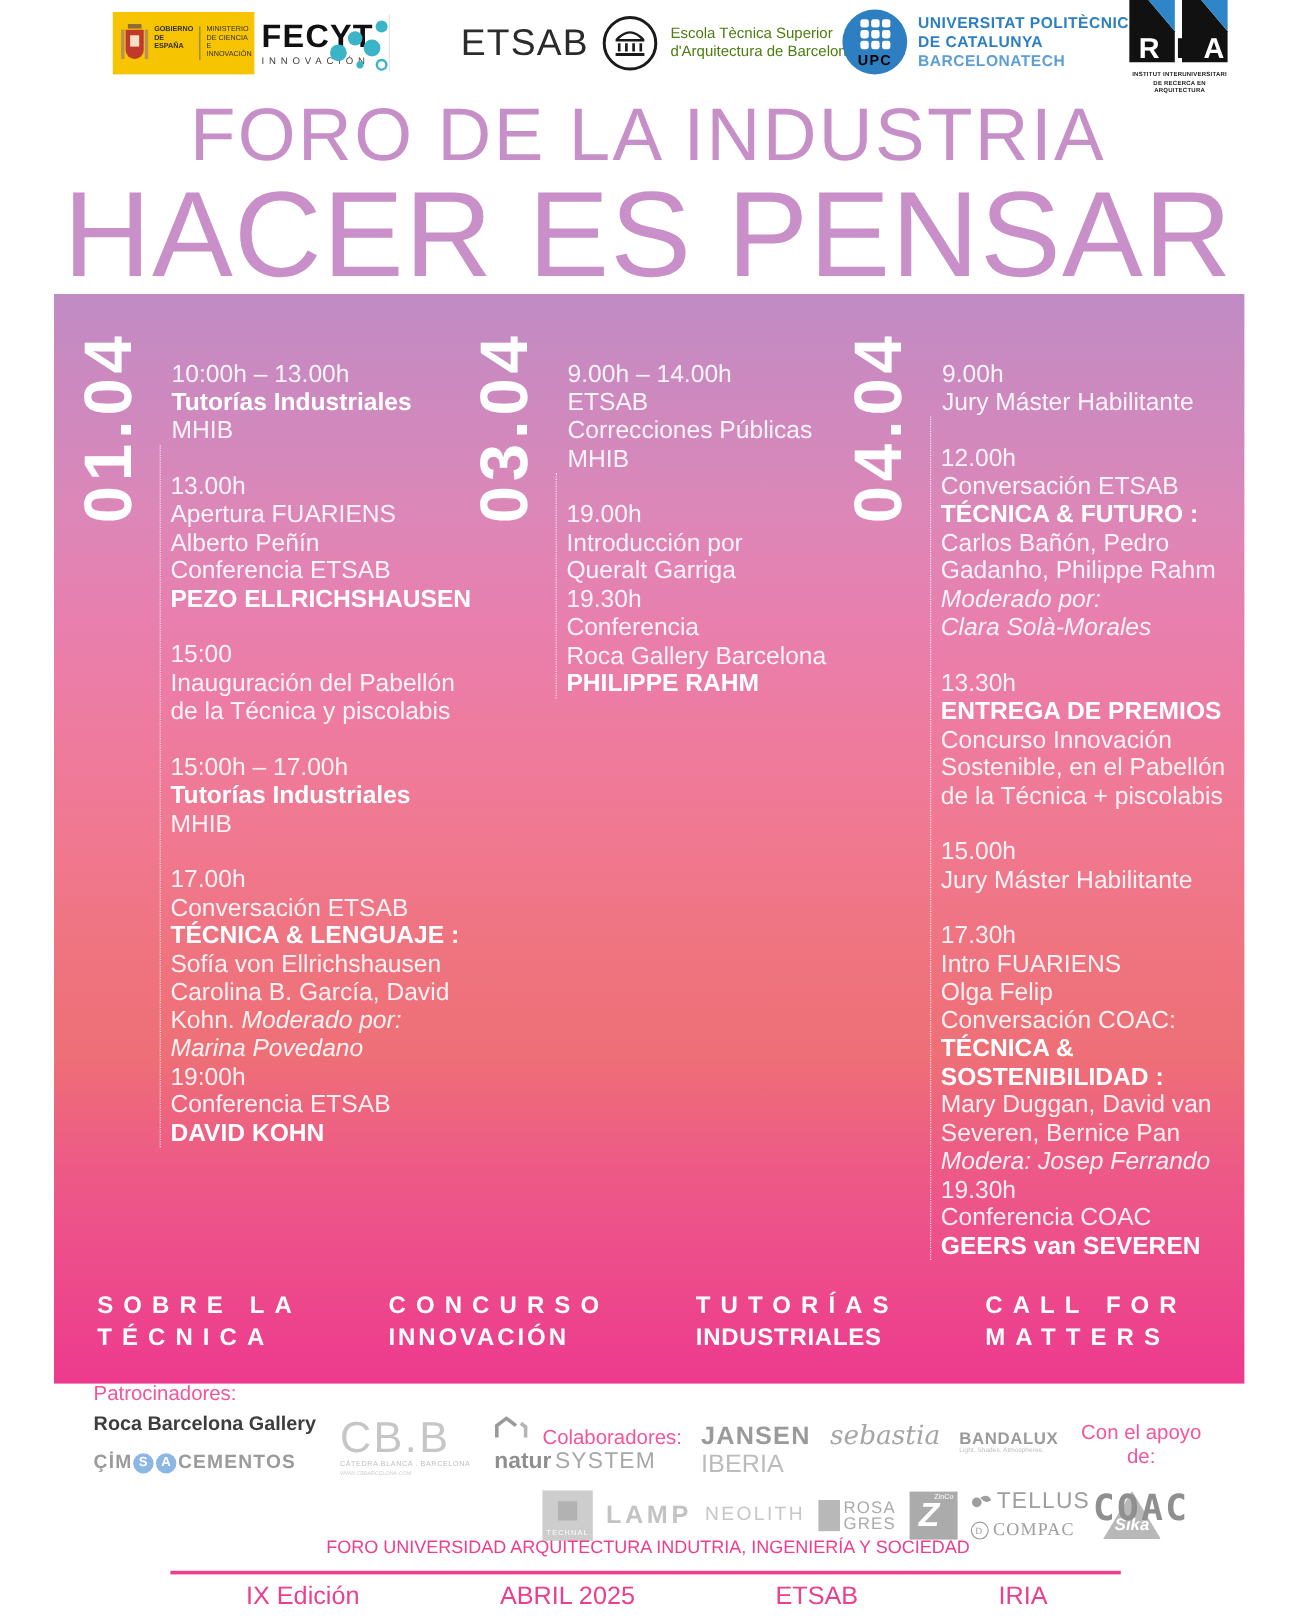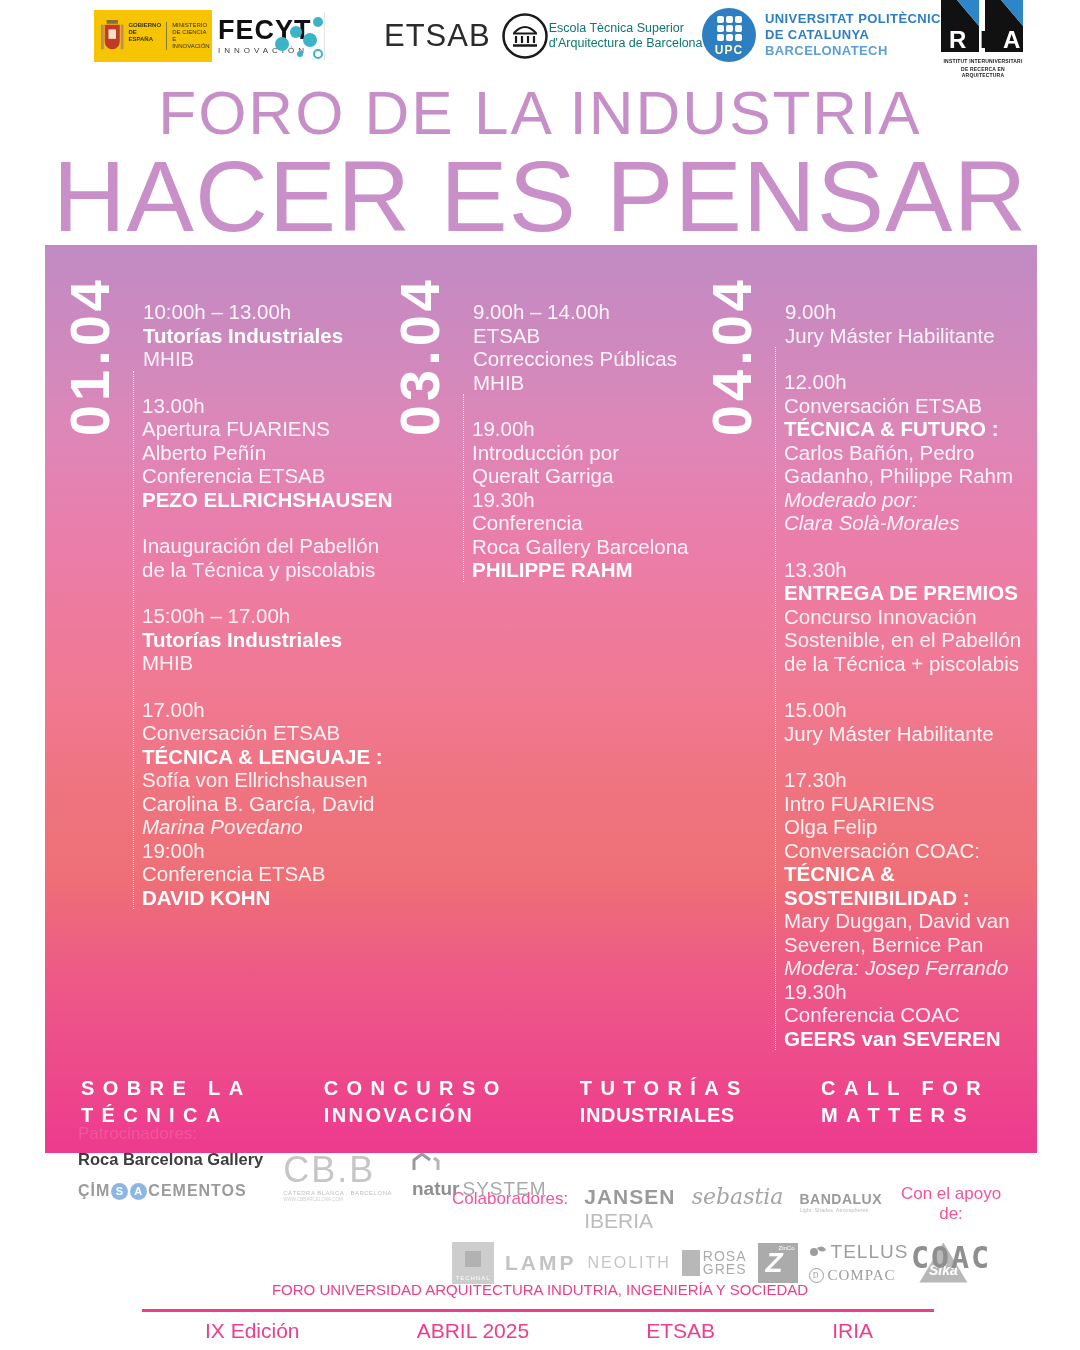--- a/index.html
+++ b/index.html
@@ -15,27 +15,27 @@
   .gob-col{display:flex;flex-direction:column;font-size:6px;font-weight:700;color:#33302a;line-height:7px;}
   .gob-col.min{margin-left:5px;padding-left:5px;border-left:1px solid #8a7d4a;font-weight:400;}
   .fecyt{position:absolute;left:202px;top:17px;}
   .fecyt-name{font-size:27px;font-weight:800;color:#101010;letter-spacing:1px;line-height:27px;}
   .fecyt-sub{font-size:8px;letter-spacing:4px;color:#3c3c3c;margin-top:2px;}
   .fecyt-dots{position:absolute;left:258px;top:10px;}
   .hdr-div{position:absolute;left:308px;top:12px;width:1px;height:48px;background:#e3e3e3;}
   .etsab{position:absolute;left:368px;top:12px;display:flex;align-items:center;}
   .etsab-name{font-size:31px;color:#2b2b2b;letter-spacing:1px;font-weight:500;}
   .etsab-icon{margin-left:10px;}
-  .etsab-text{margin-left:0;font-size:12.5px;color:#0f766e;line-height:15px;}
+  .etsab-text{margin-left:10px;font-size:12.5px;color:#4d7c0f;line-height:15px;}
   .upc{position:absolute;left:686px;top:8px;display:flex;align-items:center;}
   .upc-circle{width:54px;height:54px;border-radius:50%;background:#2e7fc1;display:flex;
               flex-direction:column;align-items:center;}
   .upc-grid{display:grid;grid-template-columns:repeat(3,7px);grid-gap:2px;margin-top:8px;}
   .upc-grid i{width:7px;height:7px;background:#fff;border-radius:2px;display:block;}
-  .upc-abbr{color:#fef9c3;font-weight:700;font-size:12px;margin-top:2px;letter-spacing:1px;}
+  .upc-abbr{color:#000000;font-weight:700;font-size:12px;margin-top:2px;letter-spacing:1px;}
   .upc-text{margin-left:9px;font-size:13px;font-weight:700;color:#2e7fc1;line-height:16px;letter-spacing:.4px;}
   .upc-text .lt{color:#5d9fd4;}
   .iria{position:absolute;left:925px;top:0;width:84px;text-align:center;}
   .iria-cap{font-size:5px;font-weight:700;color:#222;line-height:6px;margin-top:2px;letter-spacing:.2px;}
 
   
   .title1{position:absolute;top:82px;left:0;width:100%;text-align:center;
           font-size:62px;font-weight:300;color:#c78fc7;letter-spacing:2px;line-height:1;}
   .title2{position:absolute;top:146px;left:0;width:100%;text-align:center;
           font-size:101px;font-weight:300;color:#c98fc9;letter-spacing:1px;line-height:1;}
@@ -61,21 +61,21 @@
   
   .block-footer{position:absolute;left:0;right:12px;bottom:24px;display:flex;
                 justify-content:space-between;padding:0 36px;}
   .fs-item .l{font-size:20px;font-weight:700;color:#fff;line-height:27px;
               letter-spacing:.42em;white-space:nowrap;}
   .fs-item .l.ls-med{letter-spacing:.12em;}
   .fs-item .l.ls-tight{letter-spacing:.03em;}
 
   
   .f-label{color:#f3549c;font-size:17px;margin-bottom:6px;}
-  .f-left{position:absolute;left:78px;top:1124px;}
+  .f-left{position:absolute;left:78px;top:1152px;}
   .f-left-row{display:flex;align-items:flex-start;gap:20px;}
   .roca{font-weight:700;font-size:16.5px;color:#3d3d3d;}
   .cimsa{margin-top:13px;display:flex;align-items:center;font-weight:700;color:#9b9b9b;
          font-size:16px;letter-spacing:1px;}
   .badge{width:17px;height:17px;border-radius:50%;background:#8cb6e4;color:#fff;font-size:11px;
          display:flex;align-items:center;justify-content:center;margin:0 1px;flex-shrink:0;}
   .cbb{text-align:left;margin-top:2px;}
   .cbb-main{font-size:36px;color:#c6c6c6;letter-spacing:2px;line-height:36px;}
   .cbb-sub{font-size:6px;color:#bdbdbd;letter-spacing:.5px;margin-top:2px;}
   .cbb-url{font-size:4.5px;color:#cfcfcf;margin-top:1px;}
@@ -235,34 +235,36 @@
             </div>
             <div class="evt-rest">
               <div class="evt-block">
                 <div class="ln"><span class="seg n">13.00h</span></div>
                 <div class="ln"><span class="seg n">Apertura FUARIENS</span></div>
                 <div class="ln"><span class="seg n">Alberto Peñín</span></div>
                 <div class="ln"><span class="seg n">Conferencia ETSAB</span></div>
                 <div class="ln"><span class="seg b">PEZO ELLRICHSHAUSEN</span></div>
               </div>
               <div class="evt-block">
+                <div class="ln"><span class="seg n">15:00</span></div>
                 <div class="ln"><span class="seg n">Inauguración del Pabellón</span></div>
                 <div class="ln"><span class="seg n">de la Técnica y piscolabis</span></div>
               </div>
               <div class="evt-block">
                 <div class="ln"><span class="seg n">15:00h – 17.00h</span></div>
                 <div class="ln"><span class="seg b">Tutorías Industriales</span></div>
                 <div class="ln"><span class="seg n">MHIB</span></div>
               </div>
               <div class="evt-block">
                 <div class="ln"><span class="seg n">17.00h</span></div>
                 <div class="ln"><span class="seg n">Conversación ETSAB</span></div>
                 <div class="ln"><span class="seg b">TÉCNICA &amp; LENGUAJE :</span></div>
                 <div class="ln"><span class="seg n">Sofía von Ellrichshausen</span></div>
                 <div class="ln"><span class="seg n">Carolina B. García, David</span></div>
+                <div class="ln"><span class="seg n">Kohn. </span><span class="seg i">Moderado por:</span></div>
                 <div class="ln"><span class="seg i">Marina Povedano</span></div>
                 <div class="ln"><span class="seg n">19:00h</span></div>
                 <div class="ln"><span class="seg n">Conferencia ETSAB</span></div>
                 <div class="ln"><span class="seg b">DAVID KOHN</span></div>
               </div>
             </div>
           </div>
         </div>
         <div class="prog-col">
           <div class="date">03.04</div>

